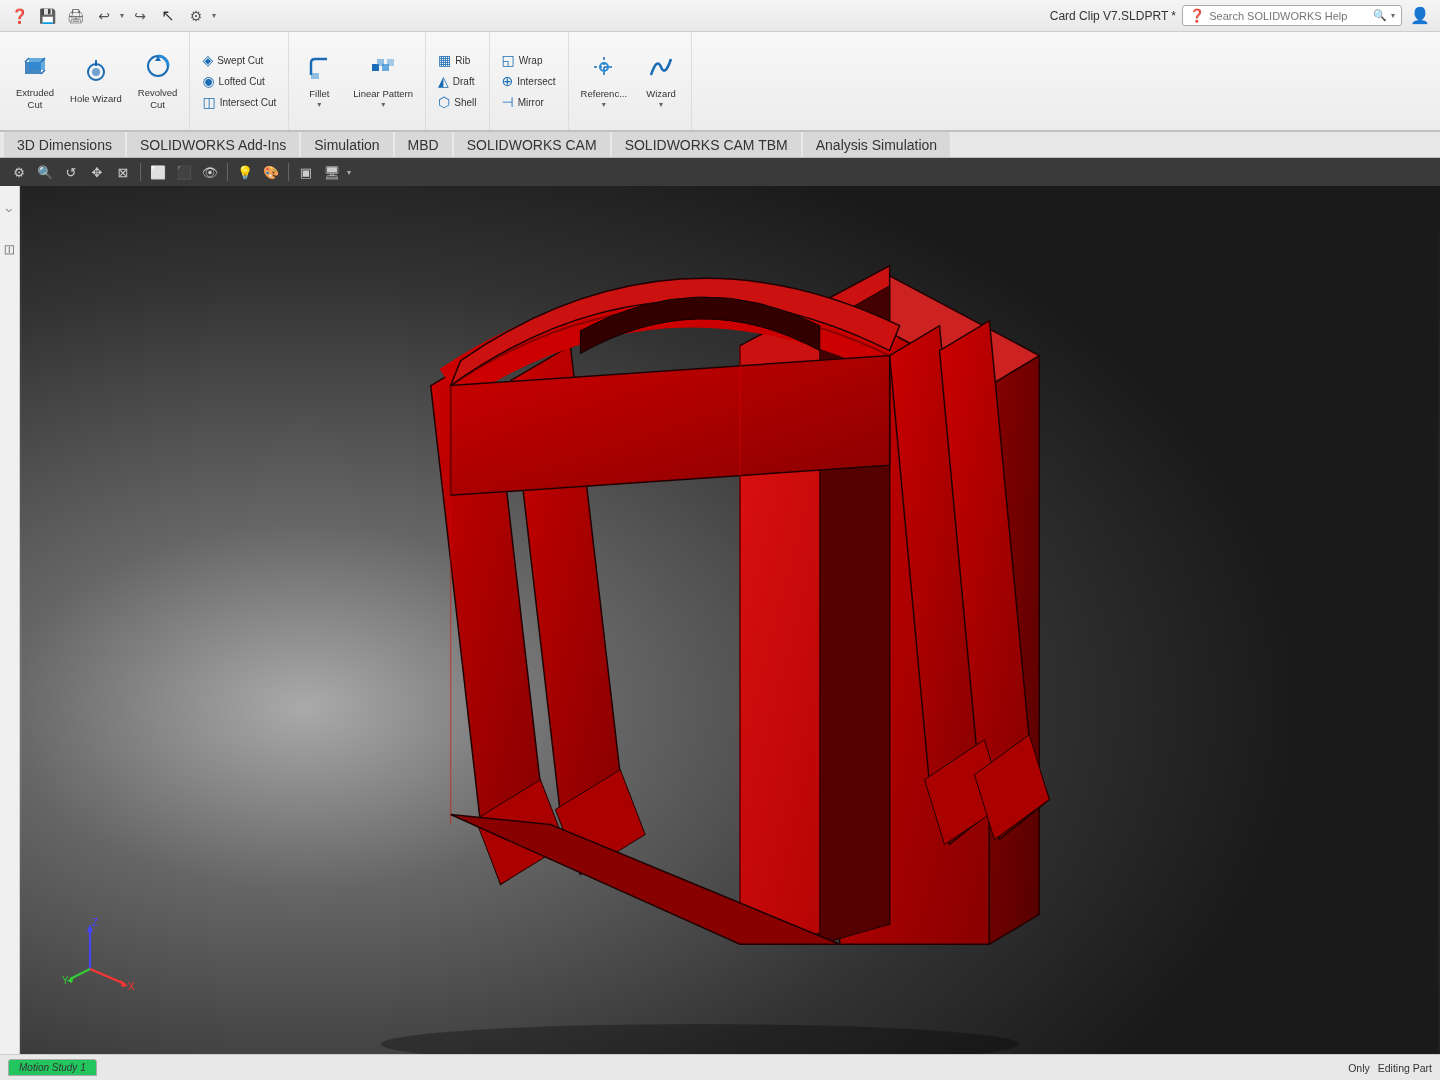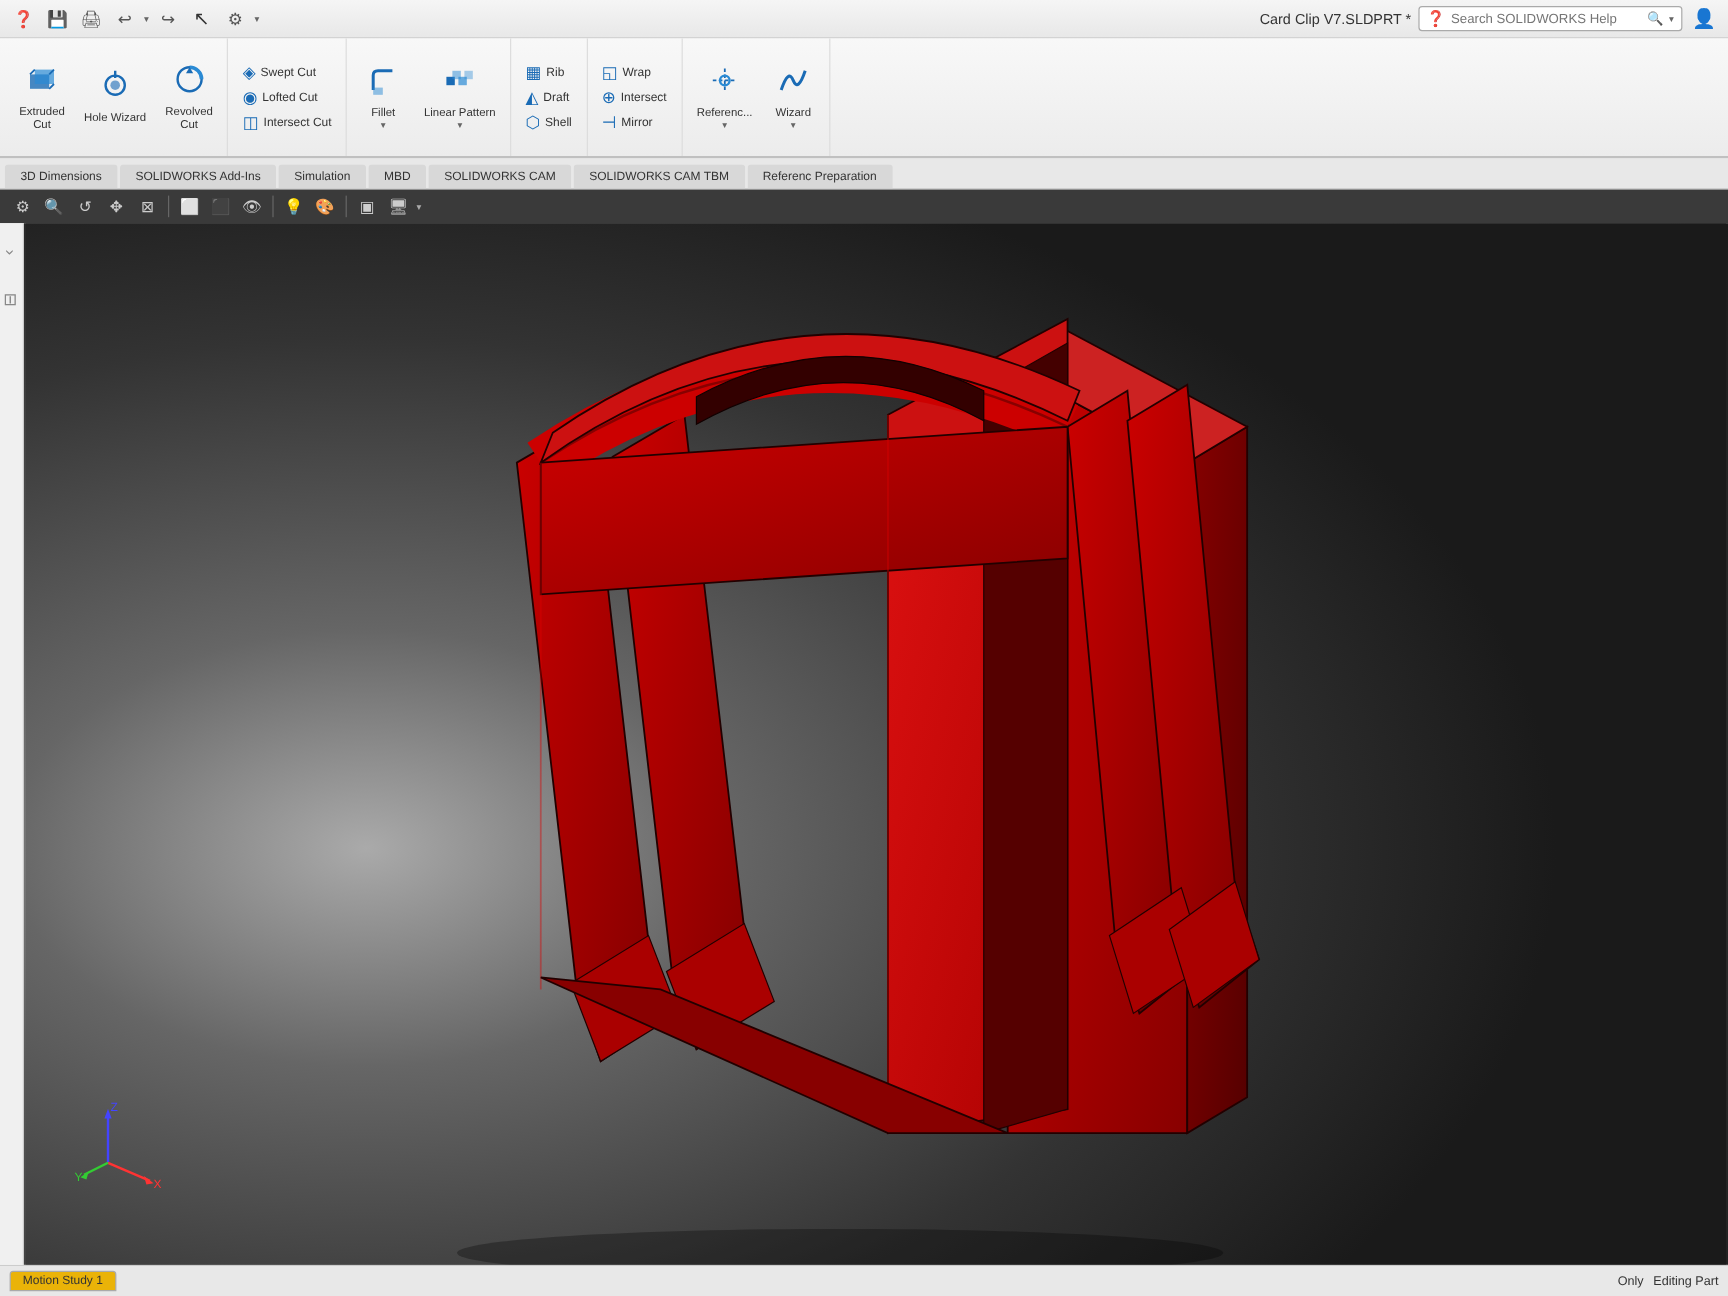--- a/index.html
+++ b/index.html
@@ -117,21 +117,21 @@
     #tabbar {
       height: 26px;
       background: #e8e8e8;
       border-bottom: 1px solid #bbb;
       display: flex;
       align-items: flex-end;
       padding: 0 4px;
     }
     .tab-item {
       padding: 4px 12px;
-      font-size: 10px;
+      font-size: 14px;
       color: #333;
       cursor: pointer;
       border: 1px solid transparent;
       border-bottom: none;
       border-radius: 3px 3px 0 0;
       background: #d8d8d8;
       margin-right: 2px;
     }
 
     
@@ -208,26 +208,27 @@
       background: #e8e8e8;
       border-top: 1px solid #ccc;
       display: flex;
       align-items: center;
       padding: 0 8px;
       font-size: 10.5px;
       color: #333;
       justify-content: space-between;
     }
     .status-tab {
-      background: #eab308;
+      background: #22c55e;
       border: 1px solid #aaa;
       border-radius: 3px 3px 0 0;
       padding: 2px 10px;
       font-size: 10px;
       cursor: pointer;
+      font-style: italic;
     }
 
     .dropdown-arrow {
       font-size: 8px;
       color: #666;
     }
   </style>
 </head>
 <body>
 
@@ -391,21 +392,21 @@
 
 </div>
 
 <div id="tabbar">
   <div class="tab-item">3D Dimensions</div>
   <div class="tab-item">SOLIDWORKS Add-Ins</div>
   <div class="tab-item">Simulation</div>
   <div class="tab-item">MBD</div>
   <div class="tab-item">SOLIDWORKS CAM</div>
   <div class="tab-item">SOLIDWORKS CAM TBM</div>
-  <div class="tab-item">Referenc Preparation</div>
+  <div class="tab-item">Analysis Simulation</div>
 </div>
 
 <div id="toolbar2">
   <div class="t2-btn">⚙</div>
   <div class="t2-btn">🔍</div>
   <div class="t2-btn">↺</div>
   <div class="t2-btn">✥</div>
   <div class="t2-btn">⊠</div>
   <div class="t2-sep"></div>
   <div class="t2-btn">⬜</div>

